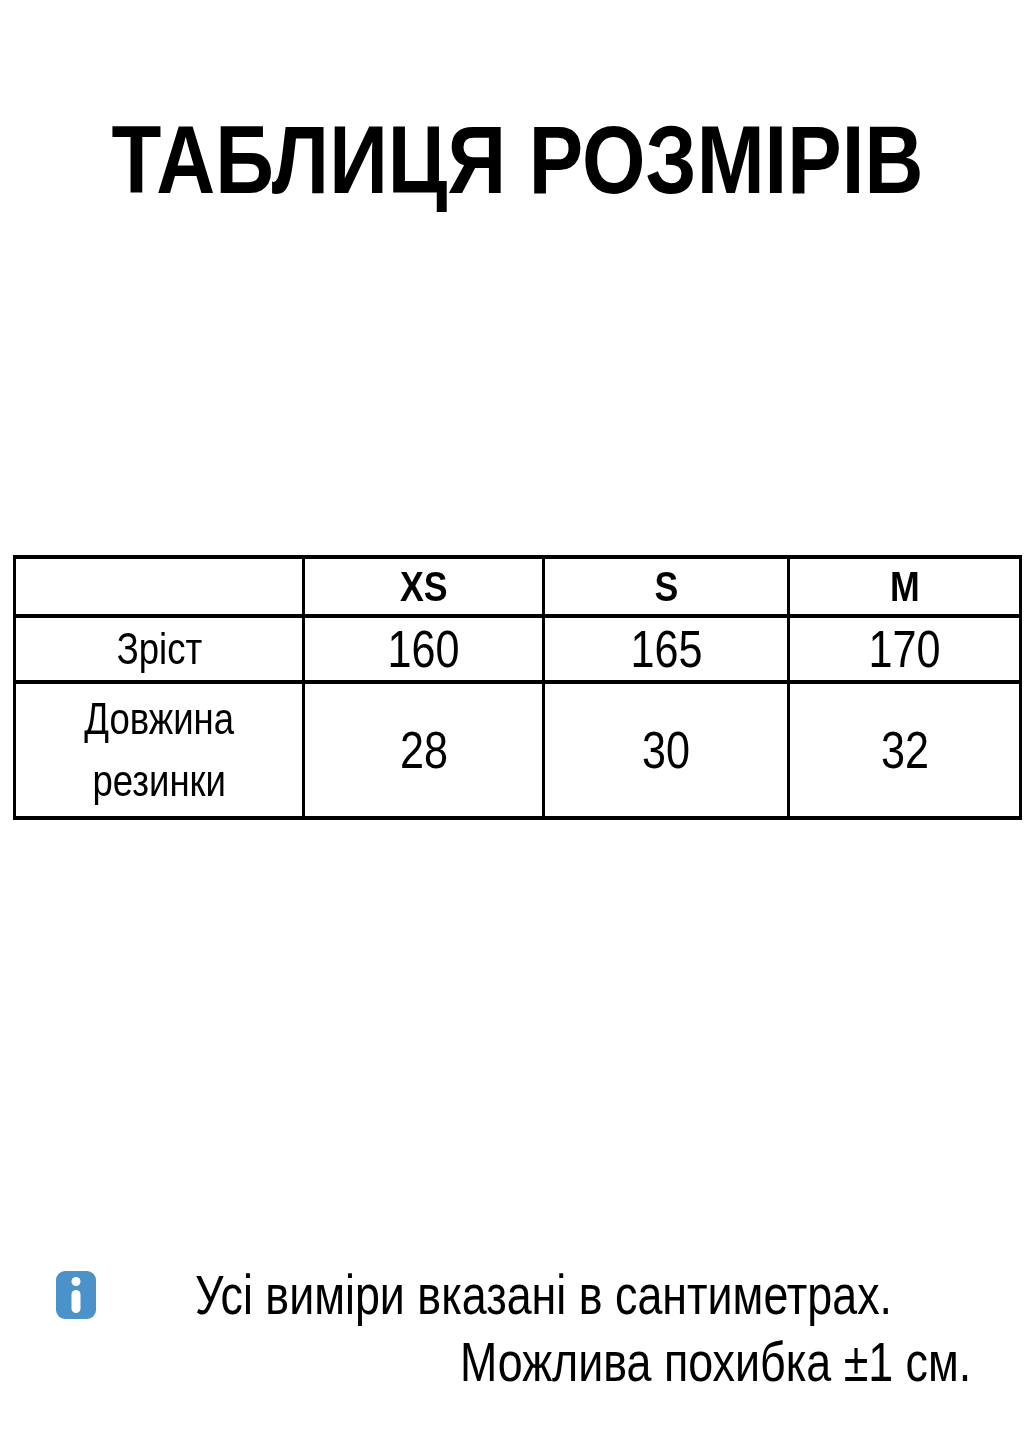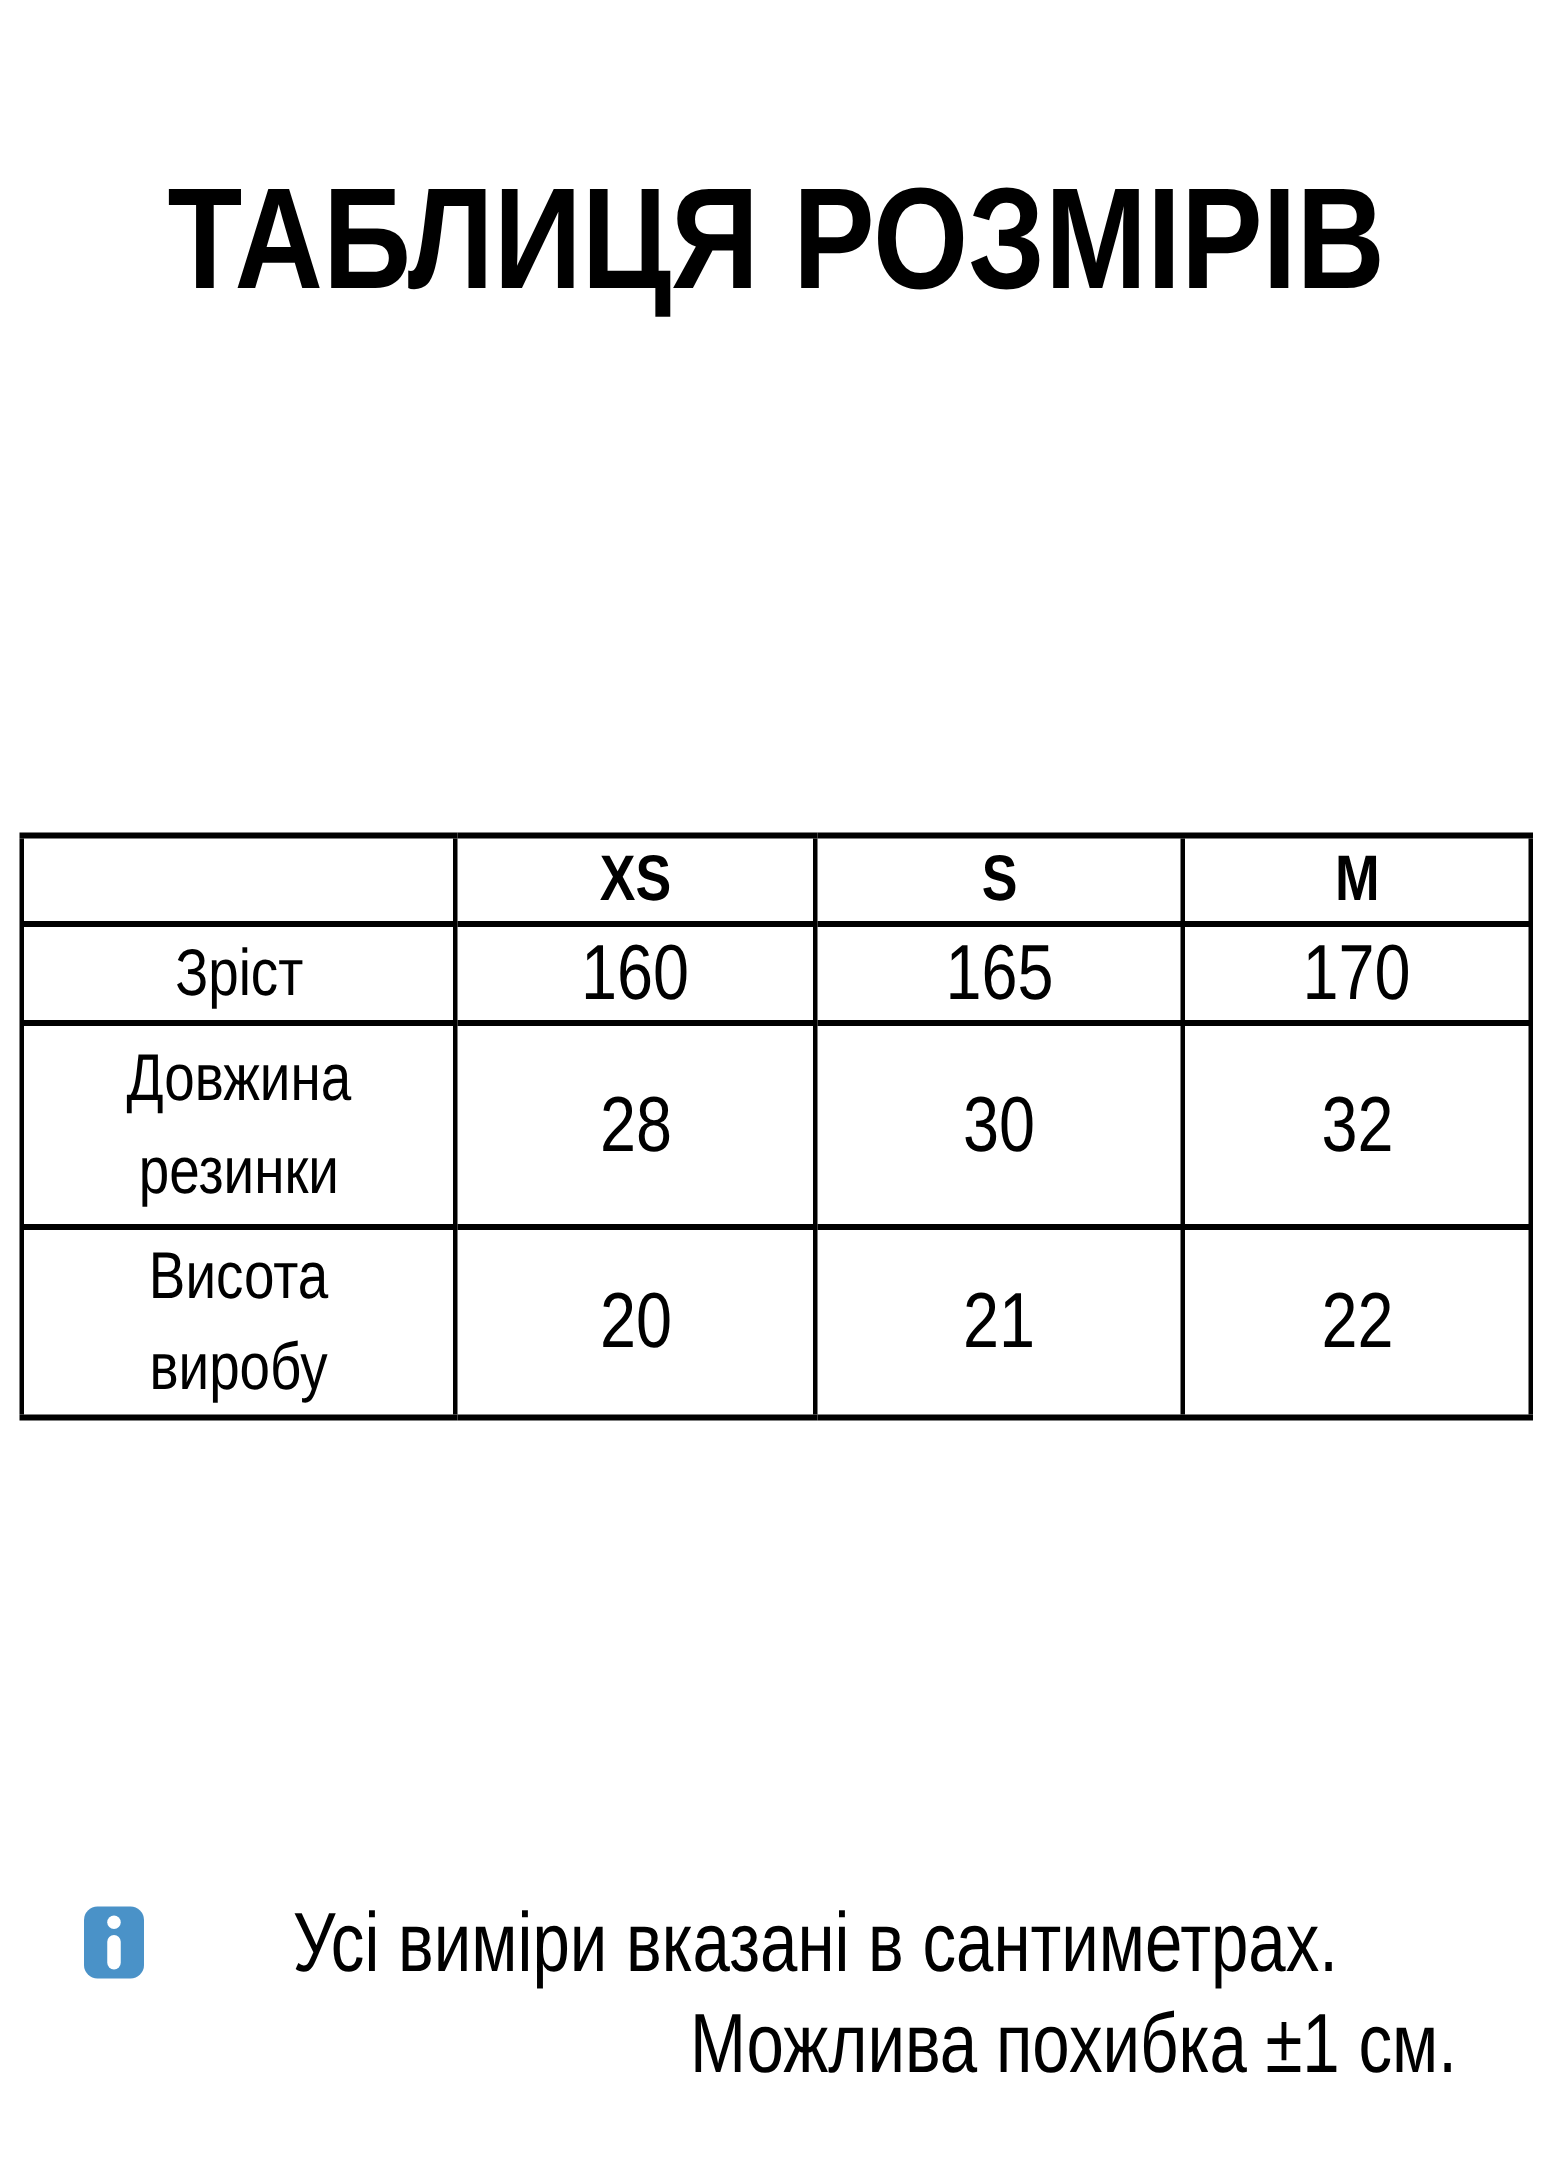--- a/index.html
+++ b/index.html
@@ -146,27 +146,20 @@
         <td class="val"><span class="cond">165</span></td>
         <td class="val"><span class="cond">170</span></td>
       </tr>
       <tr class="row-1">
         <td class="label"><span class="cond">Довжина
 резинки</span></td>
         <td class="val"><span class="cond">28</span></td>
         <td class="val"><span class="cond">30</span></td>
         <td class="val"><span class="cond">32</span></td>
       </tr>
-      <tr class="row-2">
-        <td class="label"><span class="cond">Висота
-виробу</span></td>
-        <td class="val"><span class="cond">20</span></td>
-        <td class="val"><span class="cond">21</span></td>
-        <td class="val"><span class="cond">22</span></td>
-      </tr>
     </tbody>
   </table>
 
   <div class="footer">
     <div class="footer-line1">
       <span class="info-icon" style="background:#4a92c8;" title="info-icon">
         <span class="dot"></span>
         <span class="stem"></span>
       </span>
       <span class="cond">Усі виміри вказані в сантиметрах.</span>

